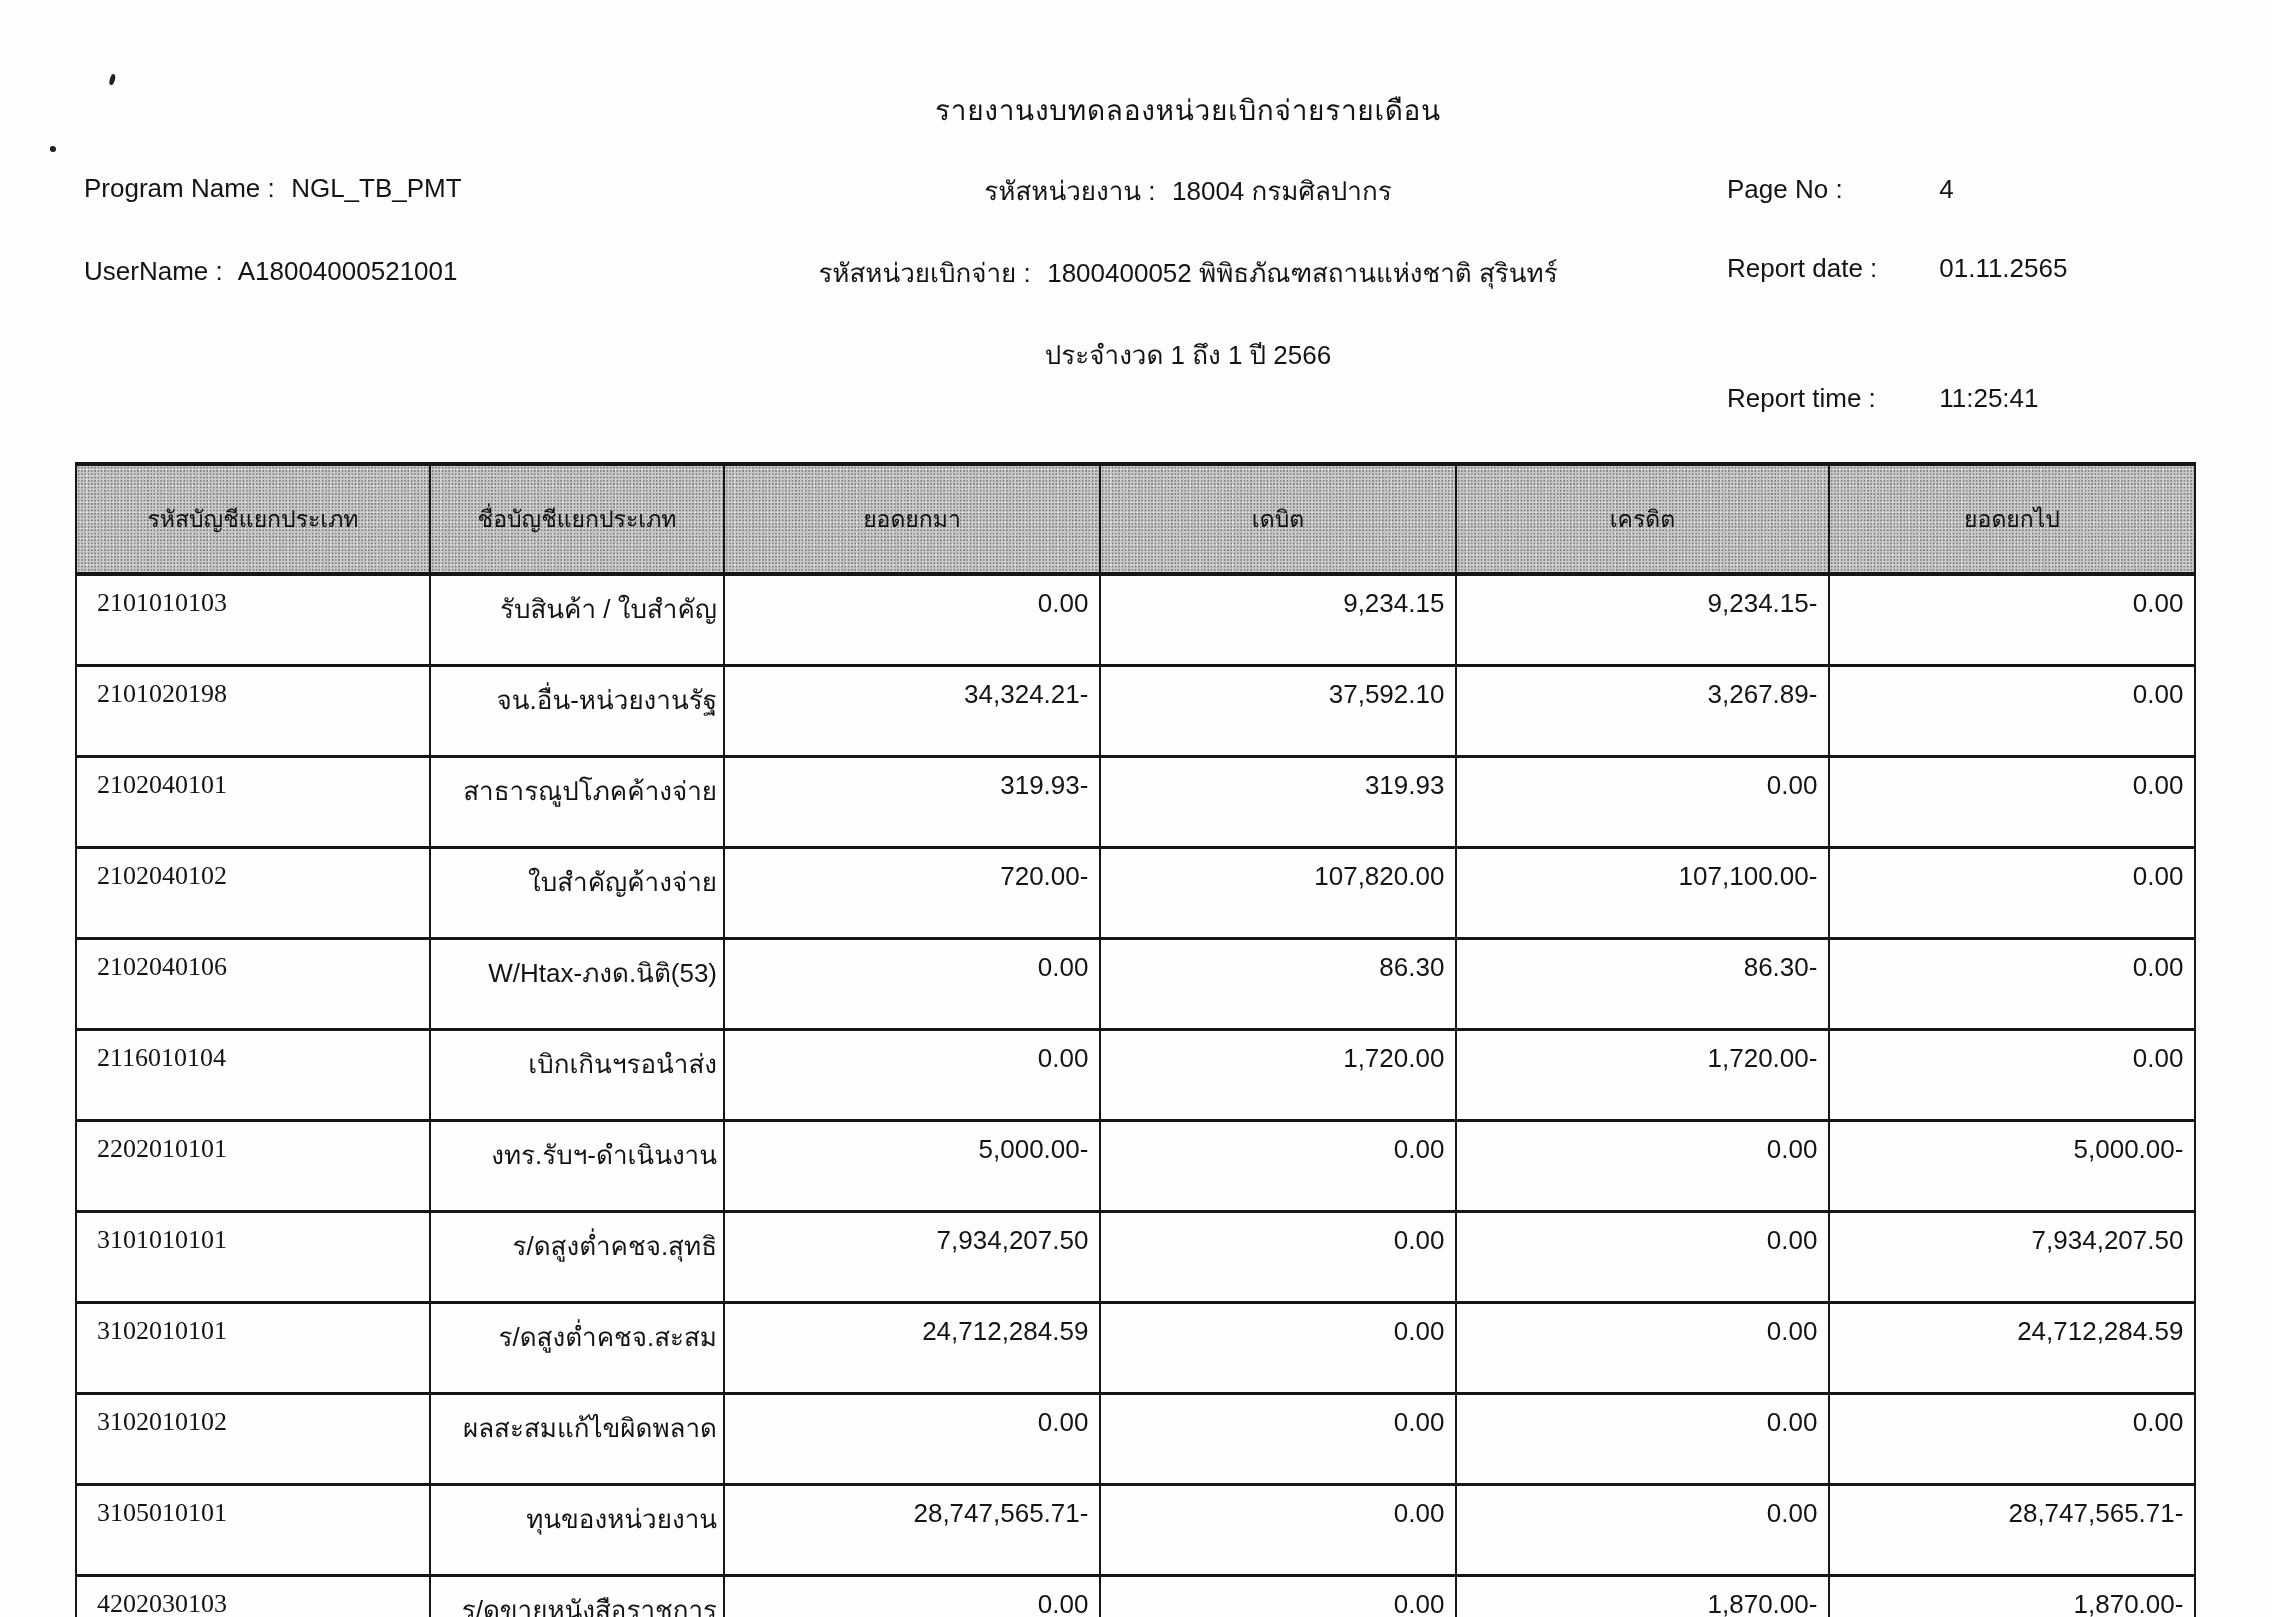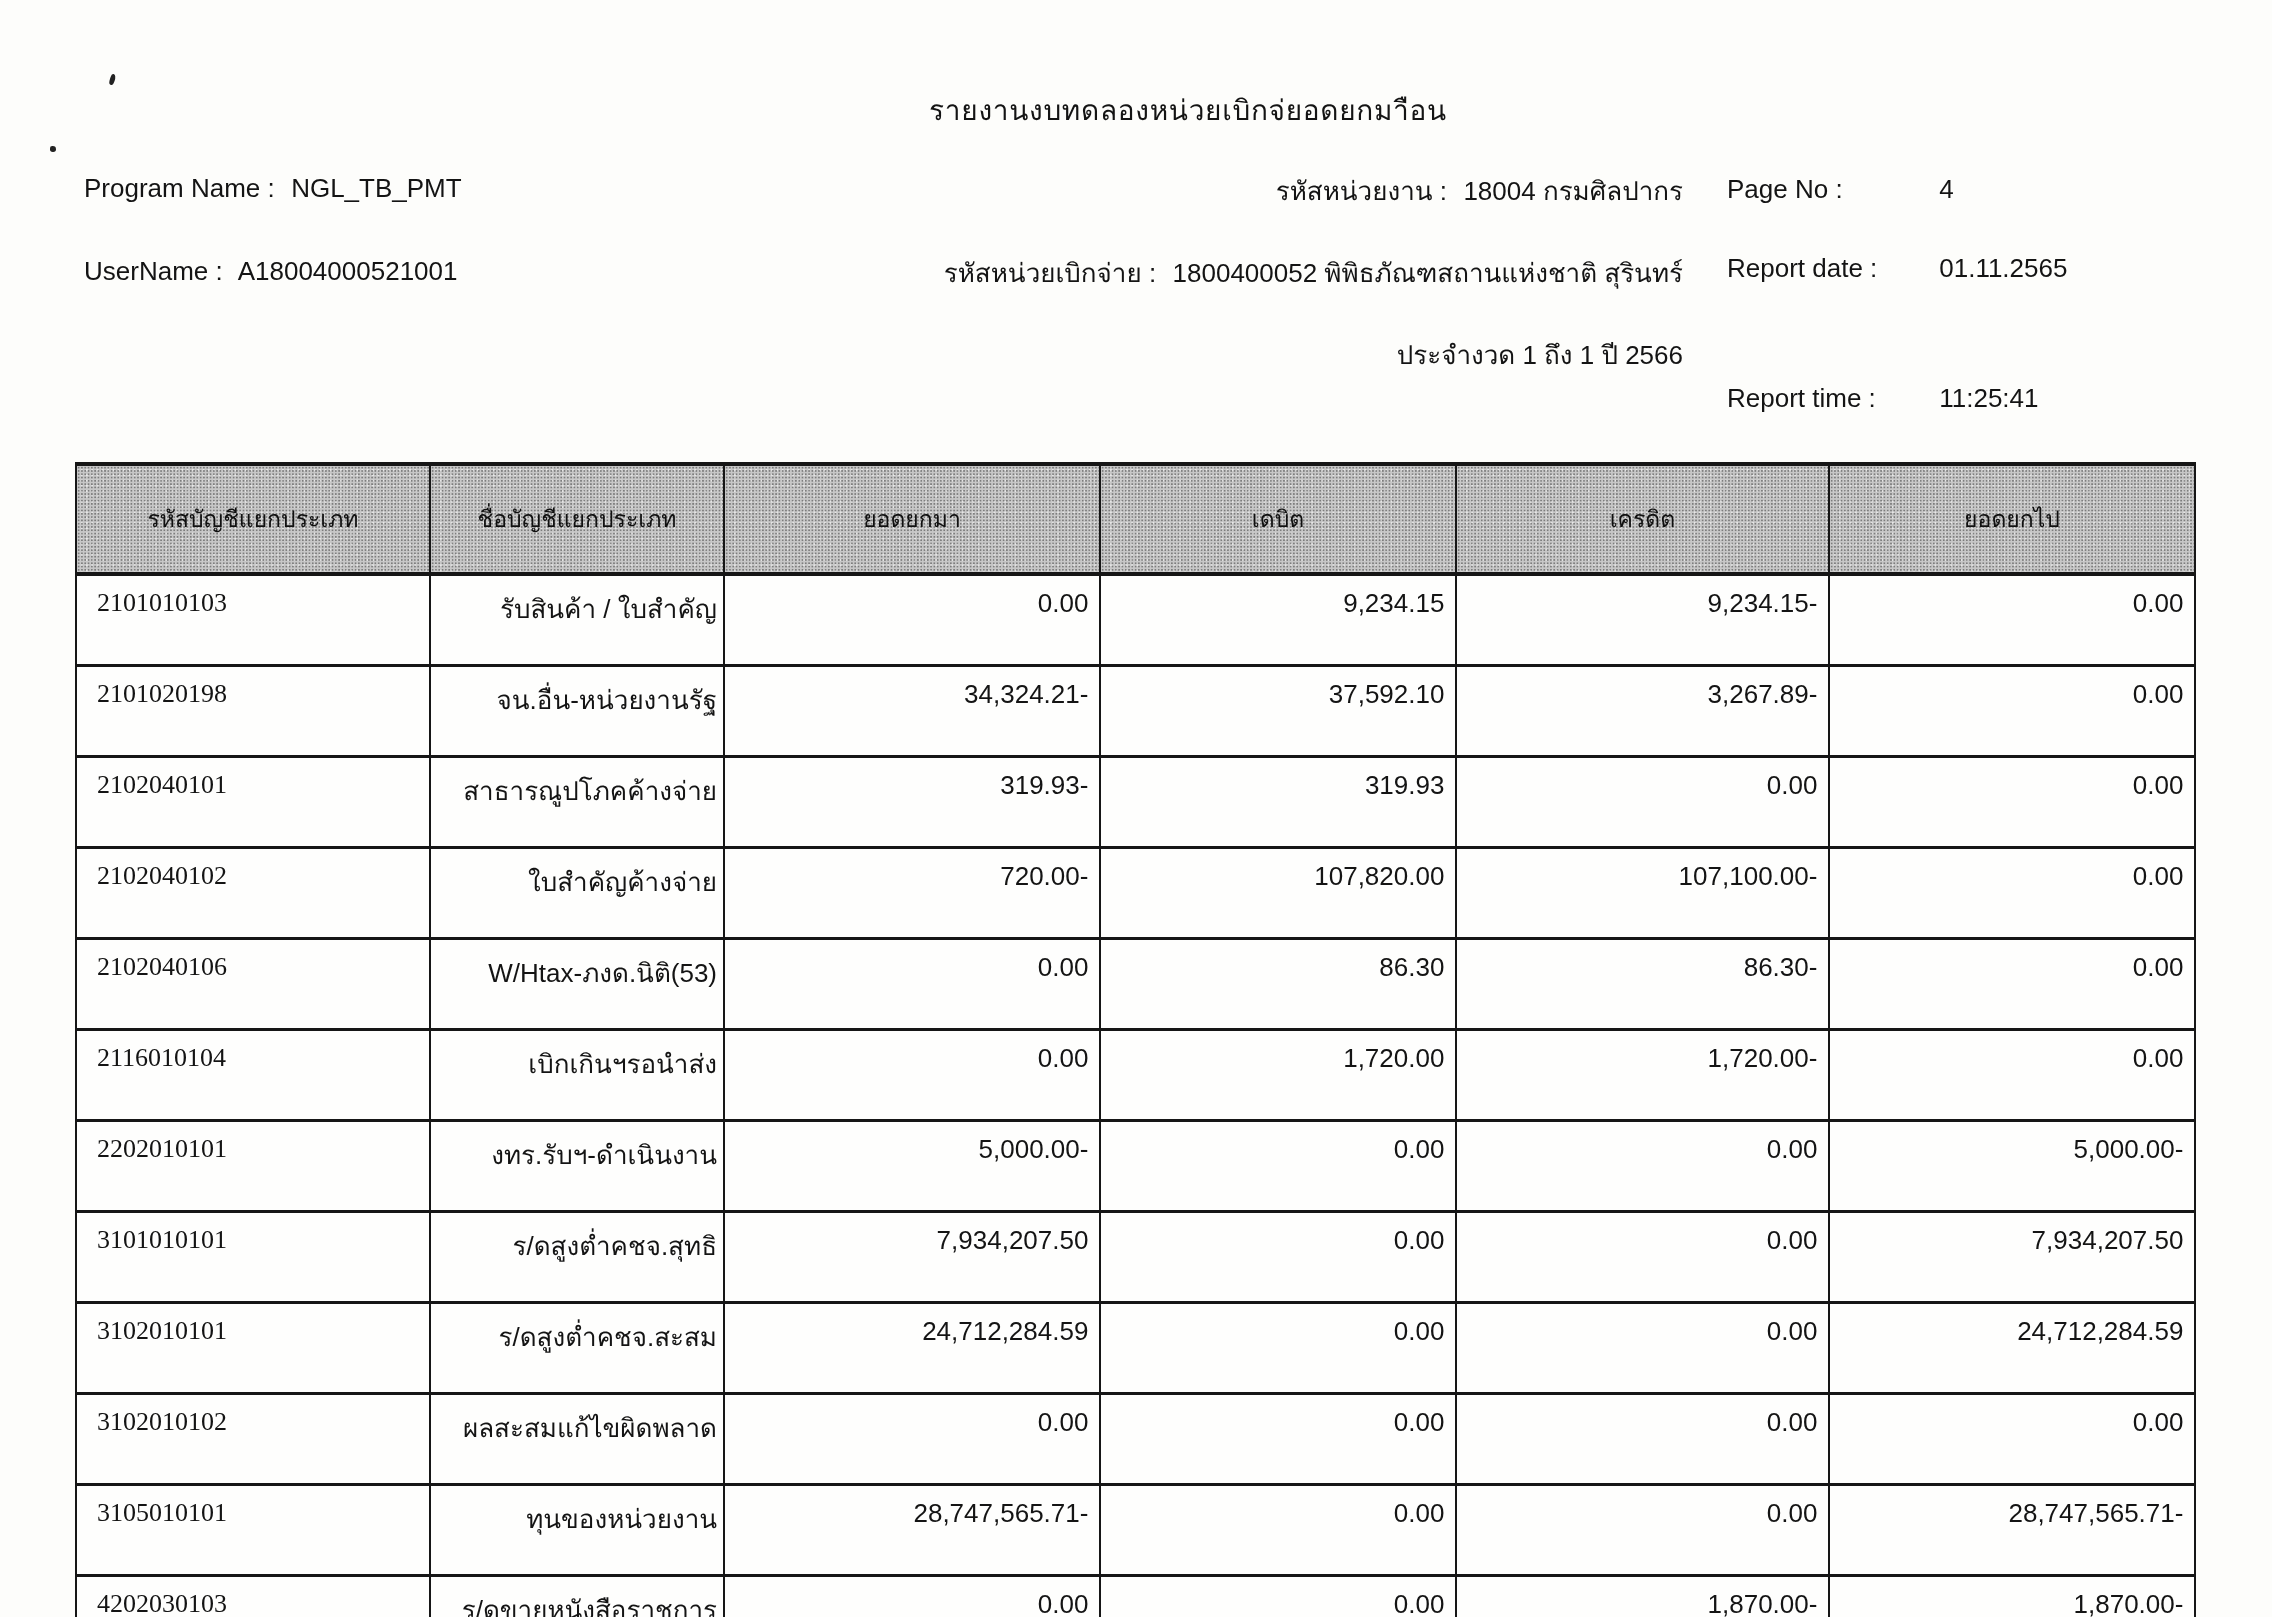--- a/index.html
+++ b/index.html
@@ -13,21 +13,21 @@
     overflow: hidden;
   }
   .abs { position: absolute; white-space: nowrap; }
 
   
   .hd-title {
     left: 693px; top: 88px; width: 990px;
     text-align: center; font-size: 28px; letter-spacing: 0.7px;
   }
   .hd-line { font-size: 26px; }
-  .hd-center { left: 693px; width: 990px; text-align: right; }
+  .hd-center { left: 693px; width: 990px; text-align: center; }
   .hd-label { margin-right: 9.2px; }
   .hd-rlabel { display: inline-block; width: 205px; }
 
   
   table.tb {
     position: absolute;
     left: 75px; top: 462px;
     width: 2119px;
     border-collapse: collapse;
     table-layout: fixed;
@@ -84,21 +84,21 @@
 
 <div id="page">
 
   <span class="speck sp1"></span>
   <span class="speck sp2"></span>
   <span class="speck sp3"></span>
   <span class="speck sp4"></span>
 
   <div>
 
-    <div class="abs hd-title">รายงานงบทดลองหน่วยเบิกจ่ยอดยกมาือน</div>
+    <div class="abs hd-title">รายงานงบทดลองหน่วยเบิกจ่ายรายเดือน</div>
 
     <div class="abs hd-line" style="left:84px; top:173px;">
       <span class="hd-label">Program Name :</span>
       <span>NGL_TB_PMT</span>
     </div>
     <div class="abs hd-line hd-center" style="top:170px;">
       <span class="hd-label">รหัสหน่วยงาน :</span>
       <span>18004 กรมศิลปากร</span>
     </div>
     <div class="abs hd-line" style="left:1727px; top:174px;">

